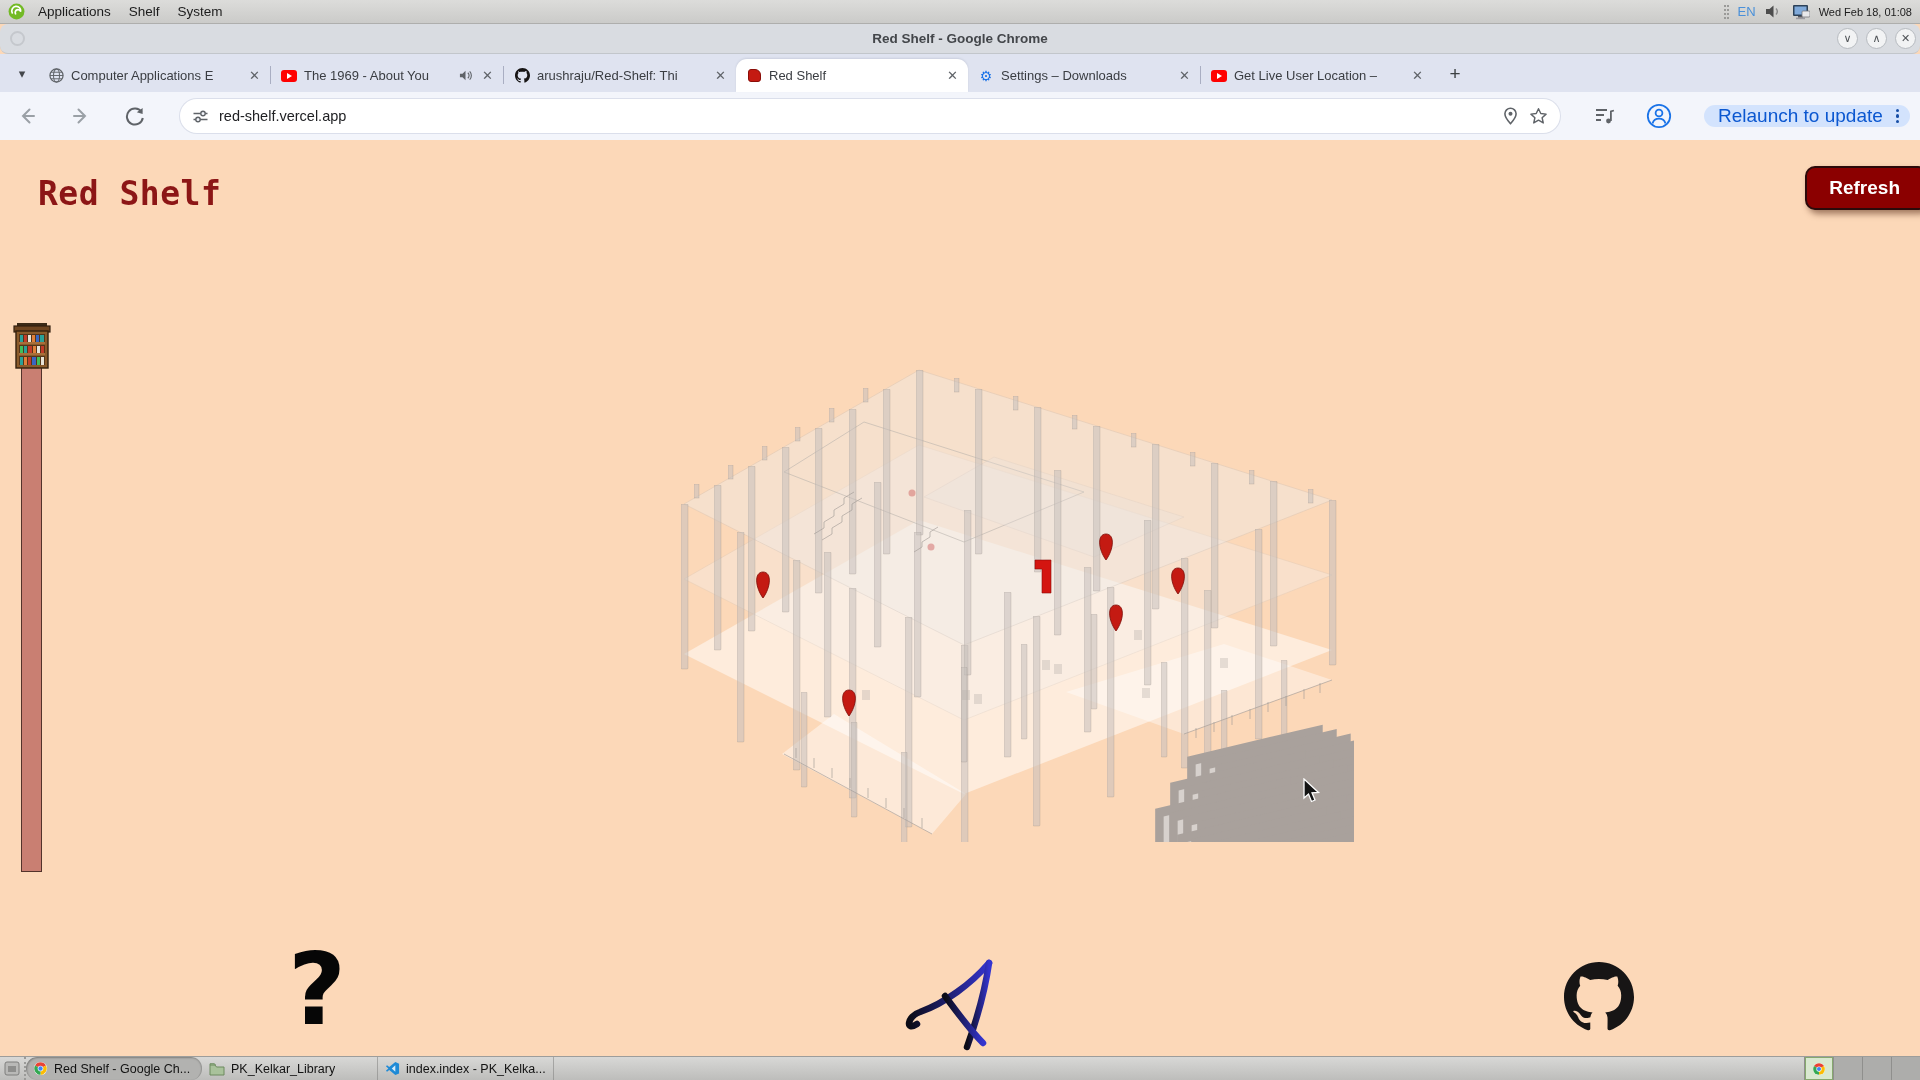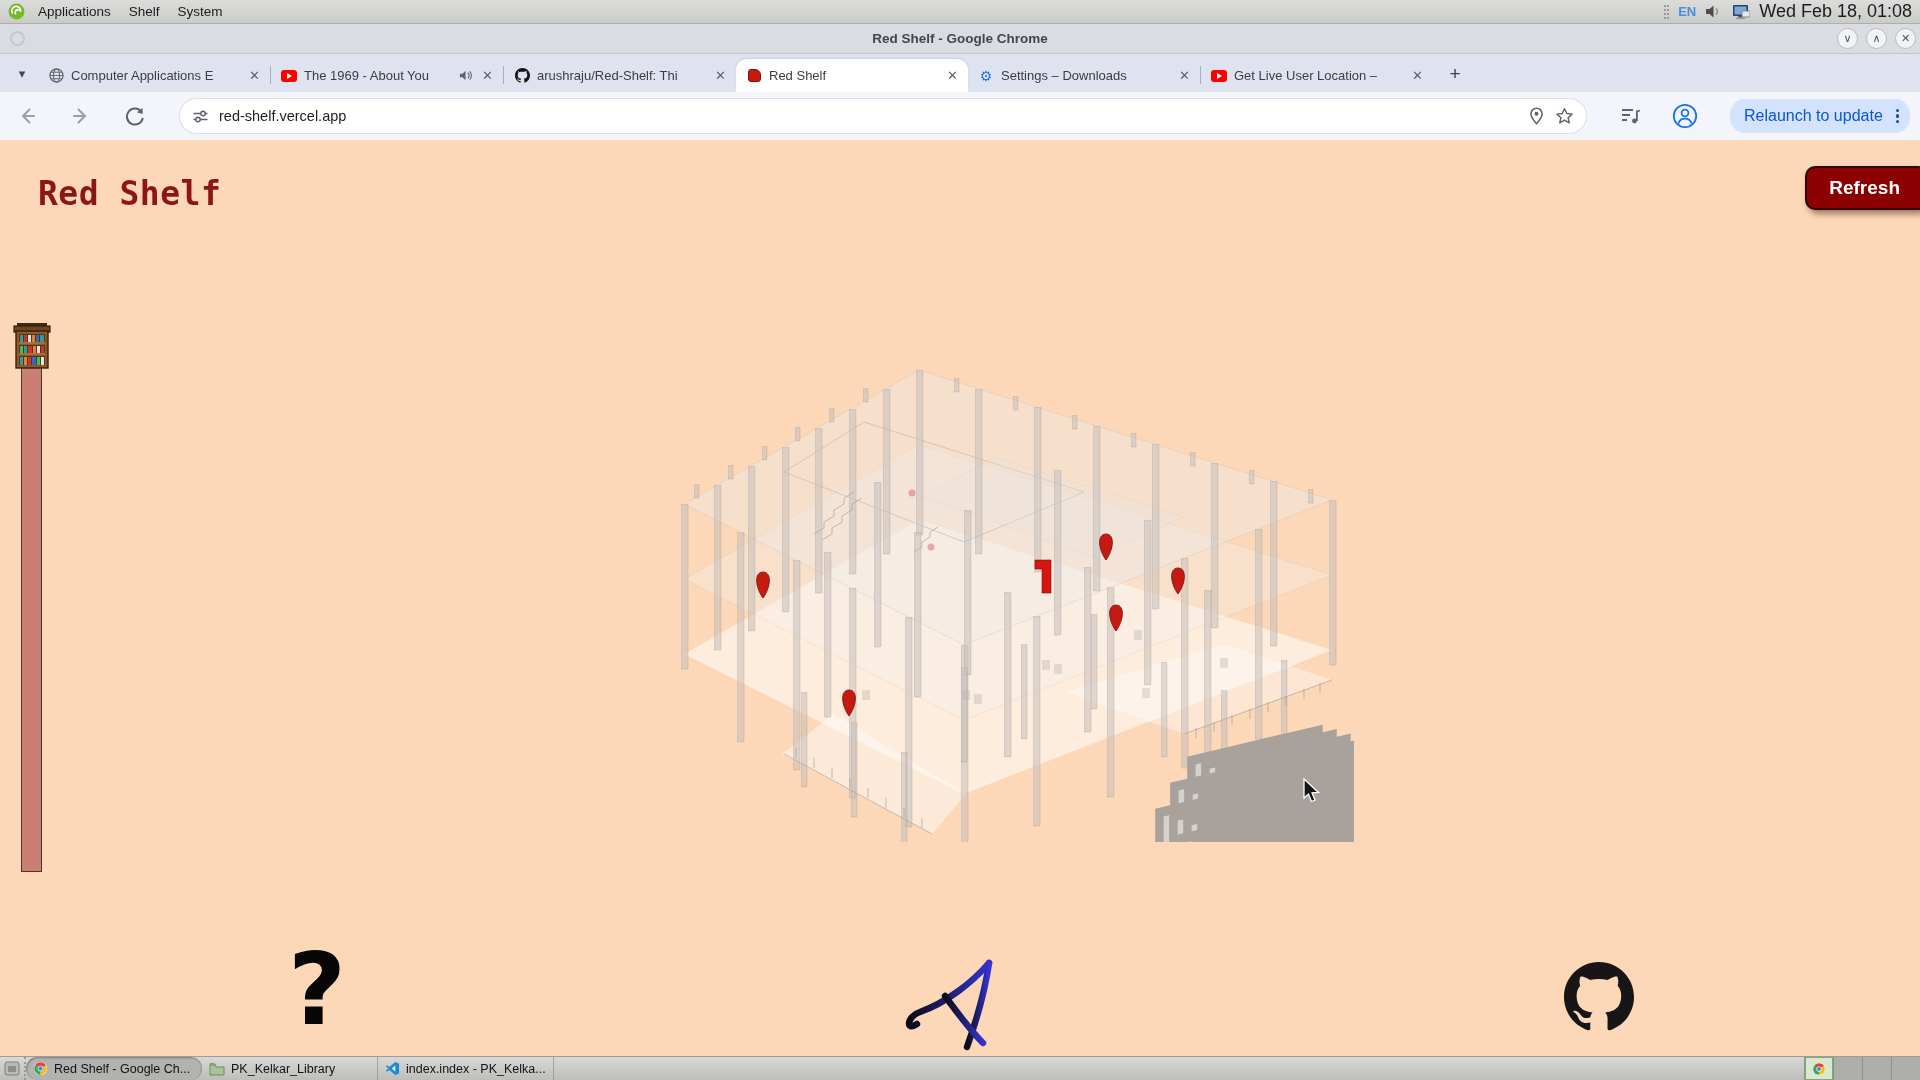--- a/index.html
+++ b/index.html
@@ -6,26 +6,26 @@
   html,body { width:1920px; height:1080px; overflow:hidden; font-family:"Liberation Sans",sans-serif; }
   body { background:#fcd8b8; }
 
   
   .menubar { height:24px; background:linear-gradient(#dcdcda,#cbcbc9); border-bottom:1px solid #aeaeac;
              display:flex; align-items:center; padding:0 8px; font-size:13.5px; color:#1c1c1c; }
   .menubar .menu-item { padding:0 9px; height:100%; display:flex; align-items:center; cursor:default; }
   .distro { width:17px; height:17px; margin-right:4px; }
   .menubar-right { margin-left:auto; display:flex; align-items:center; gap:9px; }
   .drag-dots { width:5px; height:14px; border-left:2px dotted #9a9a98; border-right:2px dotted #9a9a98; }
-  .kbd-layout { color:#4a90d9; font-weight:bold; font-size:13px; }
-  .clock { font-size:18px; color:#1c1c1c; }
+  .kbd-layout { color:#4a90d9; font-weight:normal; font-size:13px; }
+  .clock { font-size:11px; color:#1c1c1c; }
 
   
   .titlebar { height:30px; background:#d9dce1; border-bottom:1px solid #c2c6cb; position:relative;
-              display:flex; align-items:center; justify-content:center; }
+              display:flex; align-items:center; justify-content:center;border-radius:8px; }
   .titlebar .wtitle { font-size:13.5px; font-weight:bold; color:#43464a; }
   .ghost-circle { position:absolute; left:10px; top:7px; width:15px; height:15px; border-radius:50%;
                   border:2px solid #c5c8cd; }
   .winbtns { position:absolute; right:4px; top:4px; display:flex; gap:8px; }
   .winbtn { width:21px; height:21px; border-radius:50%; background:#f2f3f4; border:1px solid #b7bbc0;
             display:grid; place-items:center; font-size:11px; color:#4e5256; line-height:1; }
 
   
   .tabstrip { height:38px; background:#dfe3f0; display:flex; align-items:flex-end; padding-left:8px; }
   .tabsearch { width:28px; height:28px; margin:0 2px 5px 0; display:grid; place-items:center;
@@ -45,21 +45,21 @@
   .yt { width:16px; height:12px; background:#ff0000; border-radius:3px; position:relative; }
   .yt::after { content:""; position:absolute; left:6px; top:3.2px; border-left:5px solid #fff;
                border-top:3px solid transparent; border-bottom:3px solid transparent; }
 
   
   .toolbar { height:48px; background:#f3f5fb; display:flex; align-items:center; padding:0 10px; gap:20px; }
   .navbtn { width:34px; height:34px; display:grid; place-items:center; border-radius:50%; }
   .omnibox { flex:1; height:34px; background:#ffffff; border-radius:17px; display:flex; align-items:center;
              padding:0 12px; gap:10px; margin:0 8px; box-shadow:0 0 0 1px rgba(190,198,215,.45); }
   .url { font-size:14.5px; color:#202124; flex:1; }
-  .relaunch { height:34px; border-radius:15px; background:#d3e3fd; color:#0b57d0; font-size:16px;
+  .relaunch { height:22px; border-radius:15px; background:#d3e3fd; color:#0b57d0; font-size:19px;
               display:flex; align-items:center; gap:9px; padding:0 7px 0 14px; margin-left:8px; white-space:nowrap; }
   .kebab { display:flex; flex-direction:column; gap:2.5px; padding:4px; }
   .kebab i { width:3.2px; height:3.2px; border-radius:50%; background:#174ea6; }
 
   
   .page { position:relative; height:916px; background:#fcd8b8; overflow:hidden; }
   .site-logo { position:absolute; left:38px; top:34px; font-family:"DejaVu Sans Mono",monospace;
                font-weight:bold; font-size:33px; color:#8c1616; letter-spacing:0.5px; }
   .refresh-btn { position:absolute; top:26px; right:-8px; background:#8b0000; color:#fff; font-weight:bold;
                  font-size:19px; padding:9px 26px 9px 22px; border:2px solid #2c0a0a; border-radius:10px;

